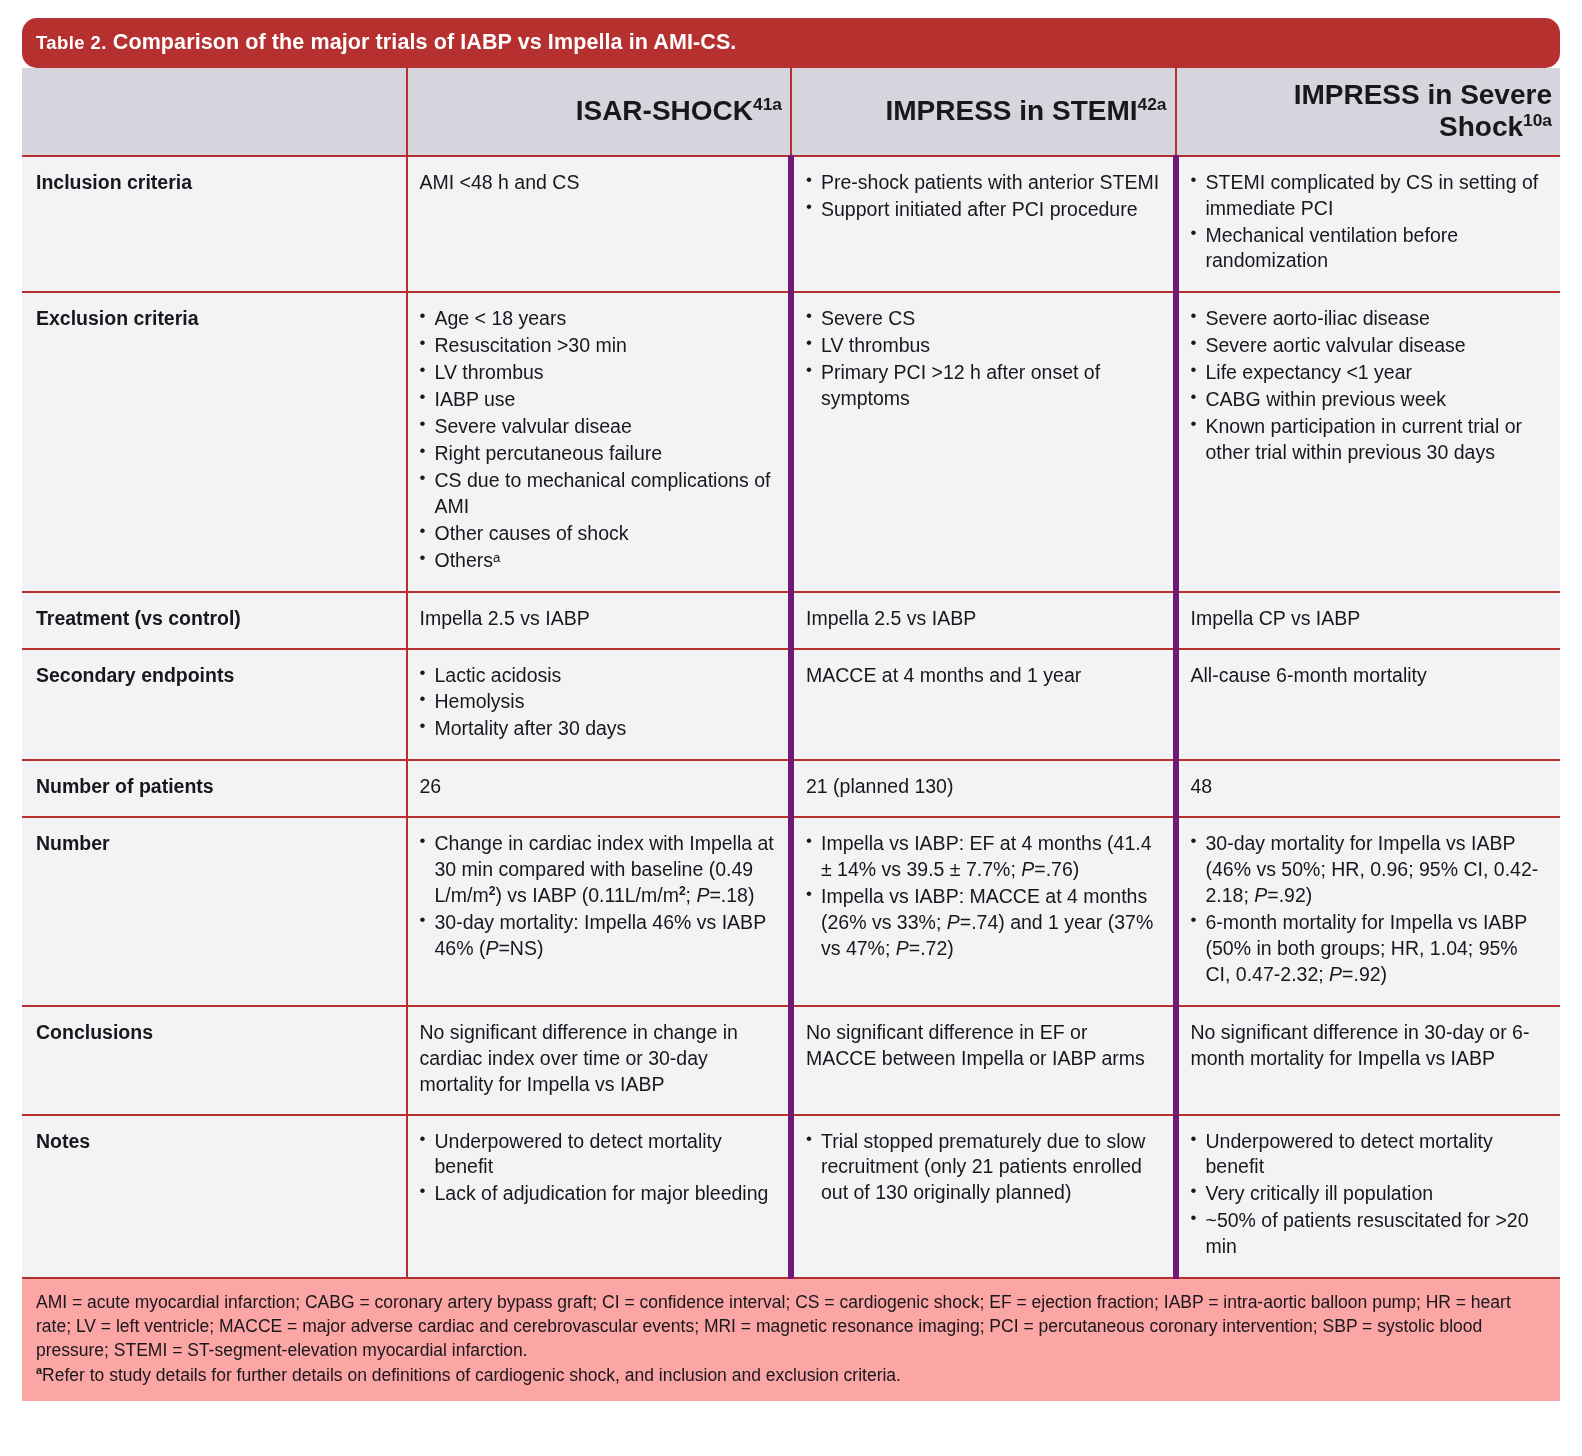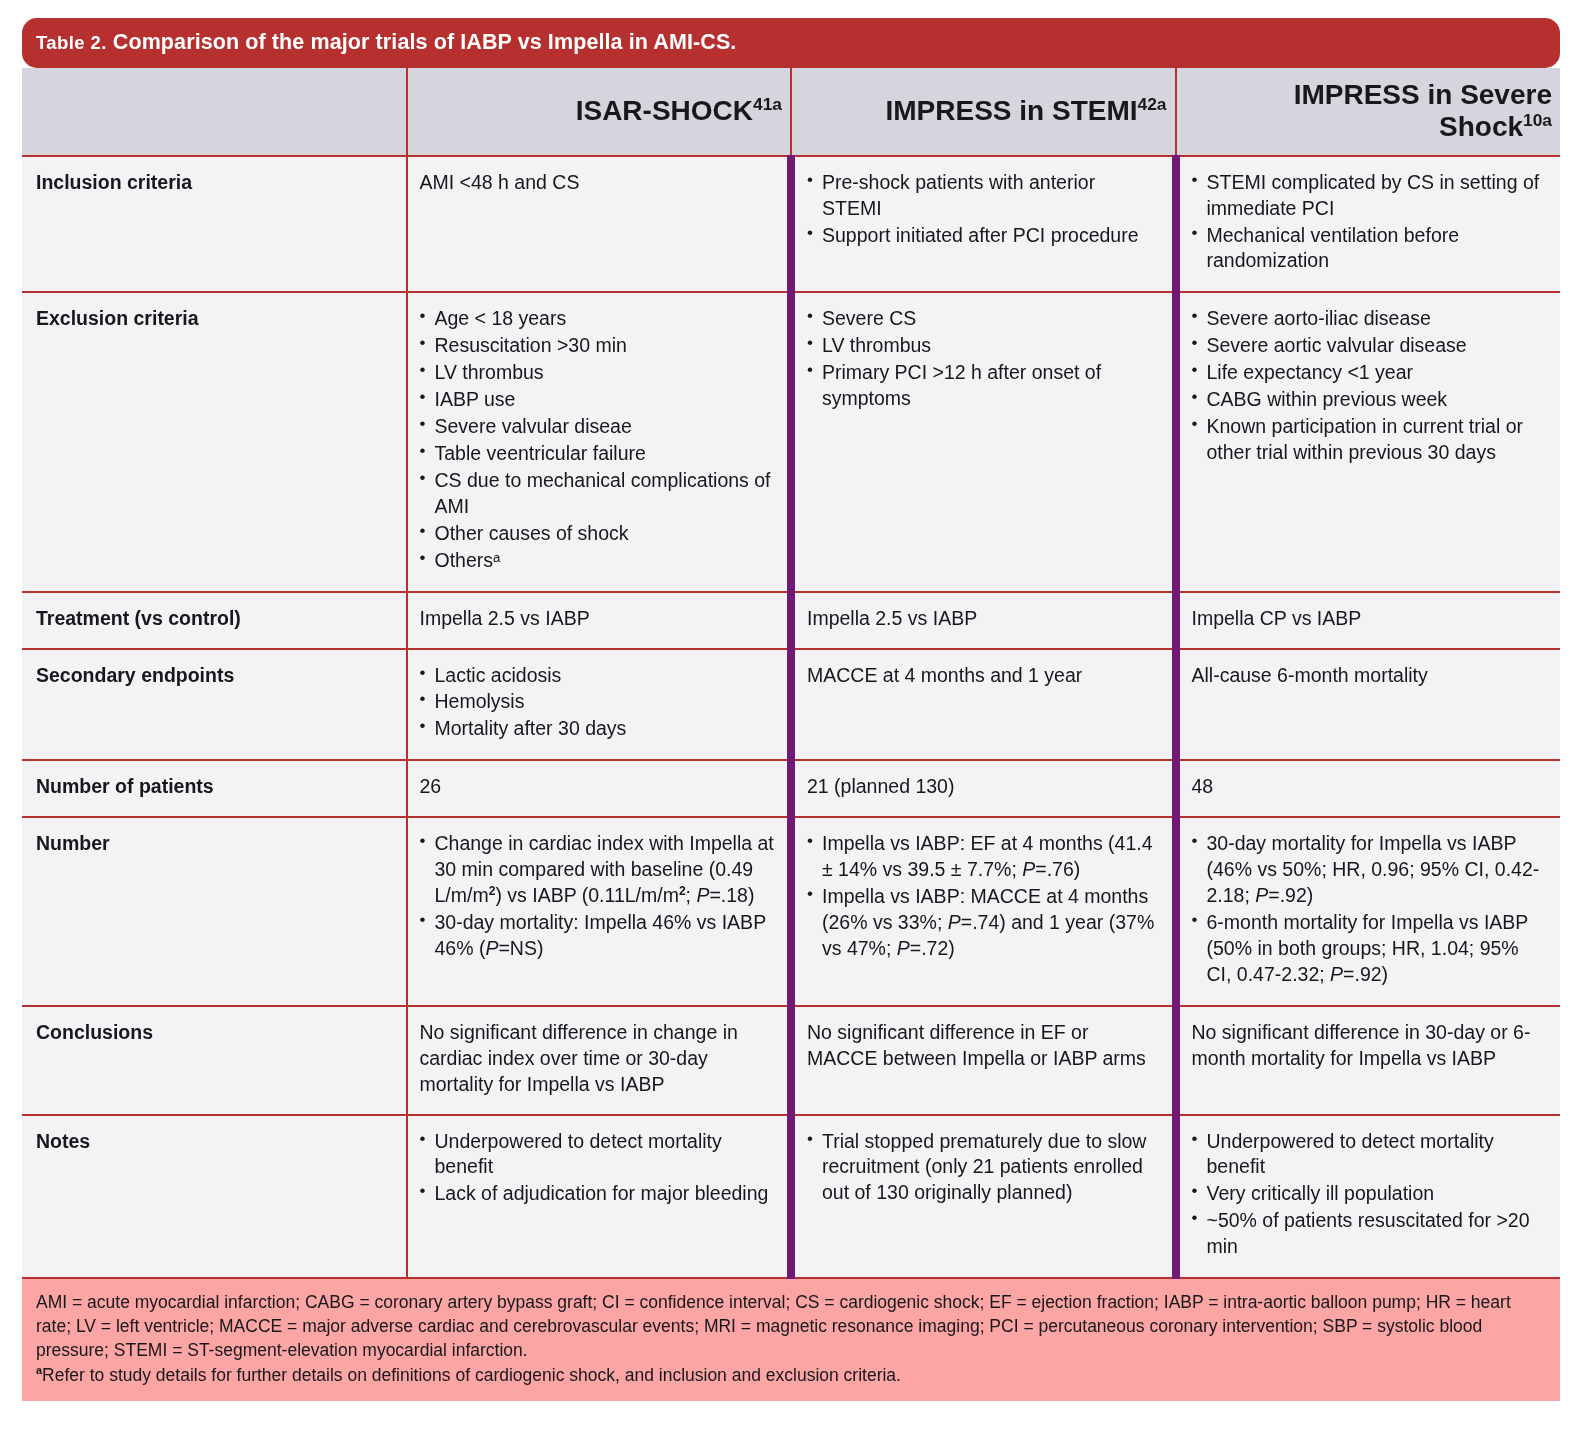--- a/index.html
+++ b/index.html
@@ -71,21 +71,21 @@
     border-bottom: 2px solid #b5302f;
     font-size: 19.5px;
     font-weight: bold;
     vertical-align: top;
     padding: 13px 10px 16px 14px;
     color: #17171c;
     line-height: 1.3;
   }
   .cell {
     background: #f3f3f5;
-    border-right: 8px solid #701a75;
+    border-right: 6px solid #701a75;
     border-bottom: 2px solid #b5302f;
     font-size: 19.5px;
     vertical-align: top;
     padding: 13px 12px 16px 12px;
     line-height: 1.33;
     color: #17171c;
   }
   .cell.last { border-right: none; }
 
   .cell p { margin: 0; }
@@ -167,21 +167,21 @@
         </tr>
         <tr>
           <td class="rowlabel">Exclusion criteria</td>
           <td class="cell">
             <ul class="bullets">
               <li>Age &lt; 18 years</li>
               <li>Resuscitation &gt;30 min</li>
               <li>LV thrombus</li>
               <li>IABP use</li>
               <li>Severe valvular diseae</li>
-              <li>Table veentricular failure</li>
+              <li>Right percutaneous failure</li>
               <li>CS due to mechanical complications of AMI</li>
               <li>Other causes of shock</li>
               <li>Othersᵃ</li>
             </ul>
           </td>
           <td class="cell">
             <ul class="bullets">
               <li>Severe CS</li>
               <li>LV thrombus</li>
               <li>Primary PCI &gt;12 h after onset of symptoms</li>

